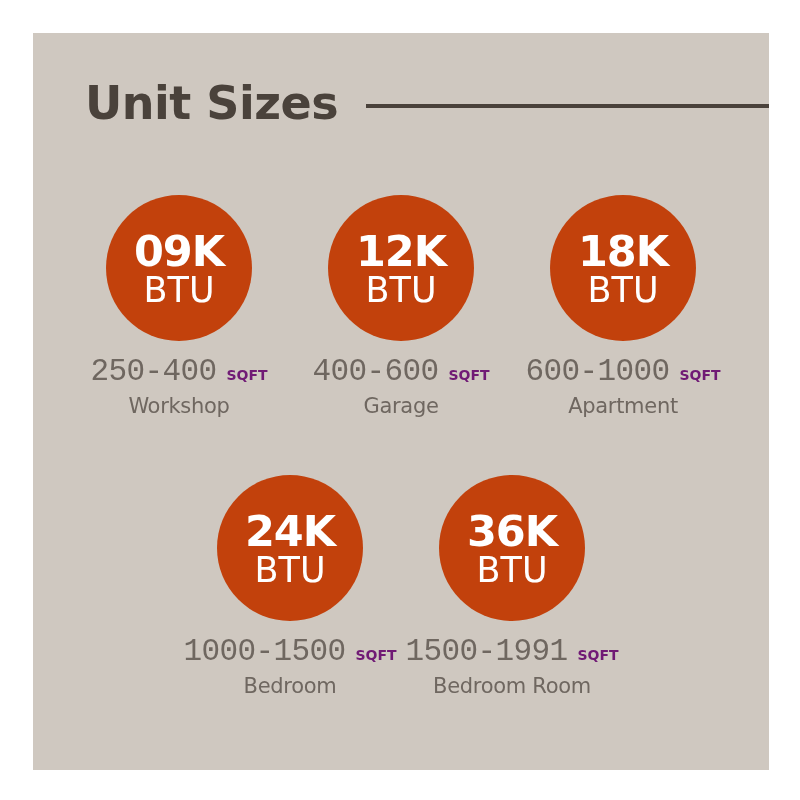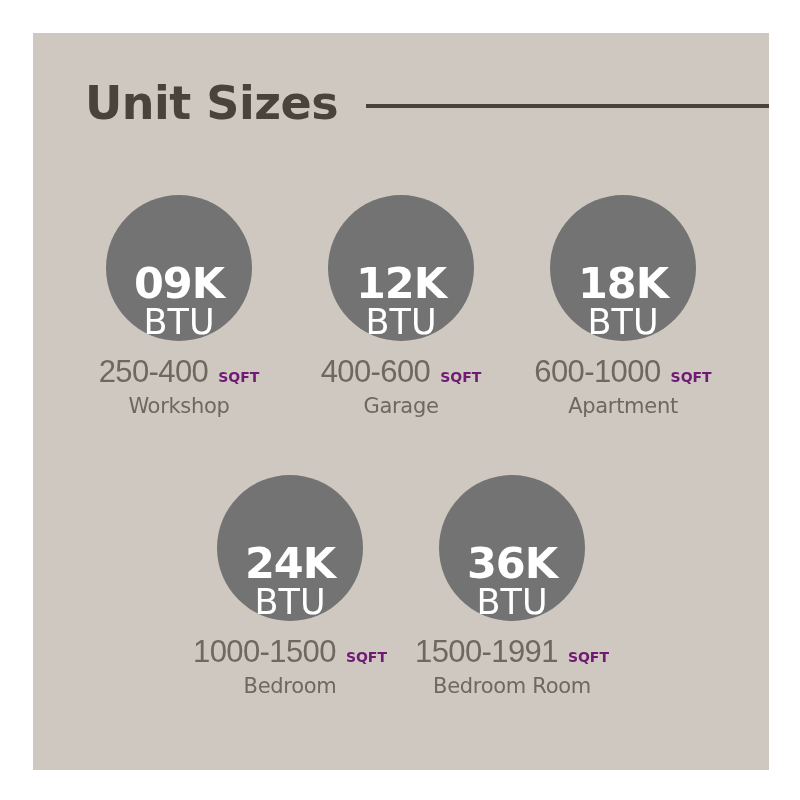--- a/index.html
+++ b/index.html
@@ -78,25 +78,25 @@
     width: 222px;
     display: flex;
     flex-direction: column;
     align-items: center;
   }
 
   .badge {
     width: 146px;
     height: 146px;
     border-radius: 50%;
-    background: #737373;
+    background: #c2410c;
     display: flex;
     flex-direction: column;
     align-items: center;
-    justify-content: flex-end;
+    justify-content: center;
     box-sizing: border-box;
     padding-top: 2px;
   }
   .badge-btu-value {
     font-family: "DejaVu Sans", sans-serif;
     font-size: 43px;
     font-weight: bold;
     color: #ffffff;
     line-height: 0.98;
     letter-spacing: -1px;
@@ -112,21 +112,21 @@
   }
 
   .area-line {
     margin-top: 15px;
     display: flex;
     align-items: baseline;
     justify-content: center;
     white-space: nowrap;
   }
   .area-range {
-    font-family: Liberation Sans, sans-serif;
+    font-family: Liberation Mono, monospace;
     font-size: 31px;
     font-weight: normal;
     color: #6f6760;
     letter-spacing: -0.6px;
     line-height: 1;
   }
   .area-unit {
     font-family: "DejaVu Sans", sans-serif;
     font-size: 14px;
     font-weight: bold;

